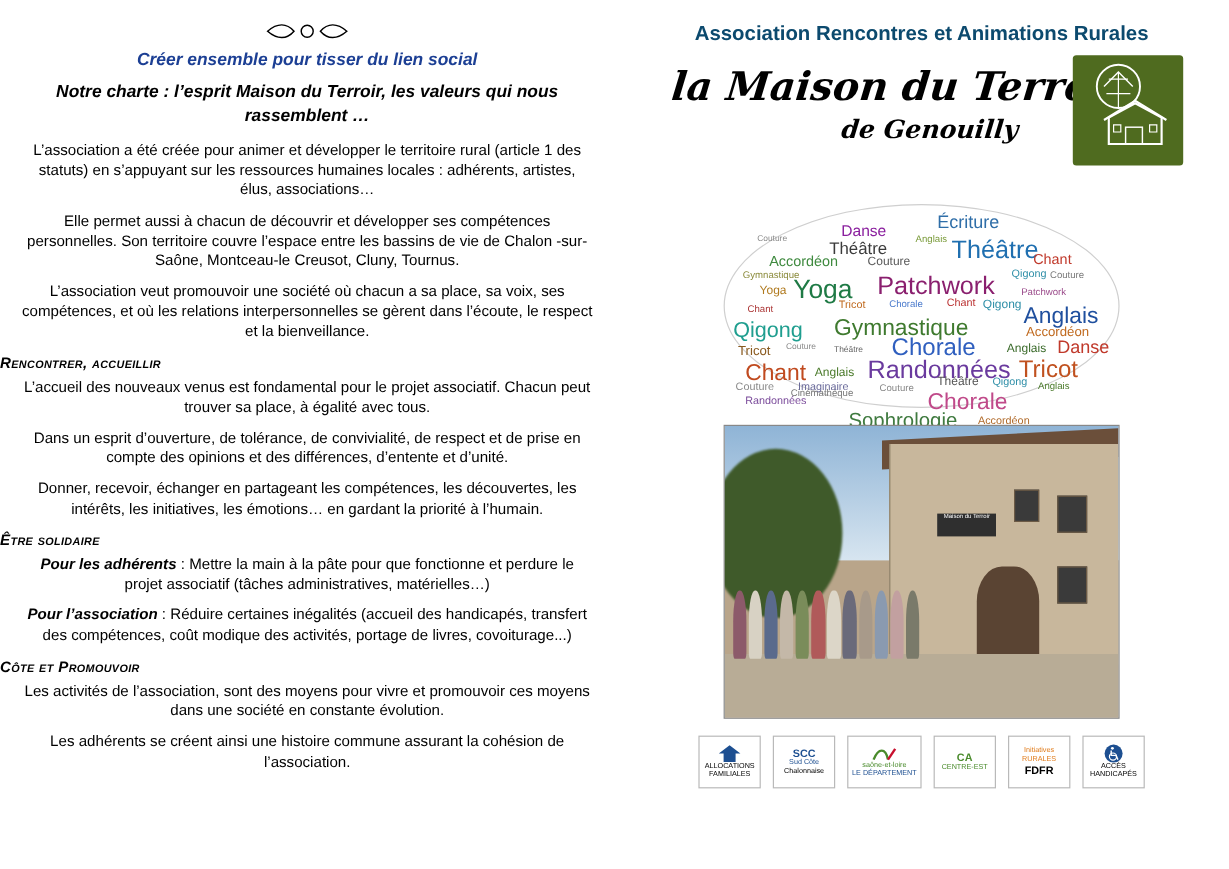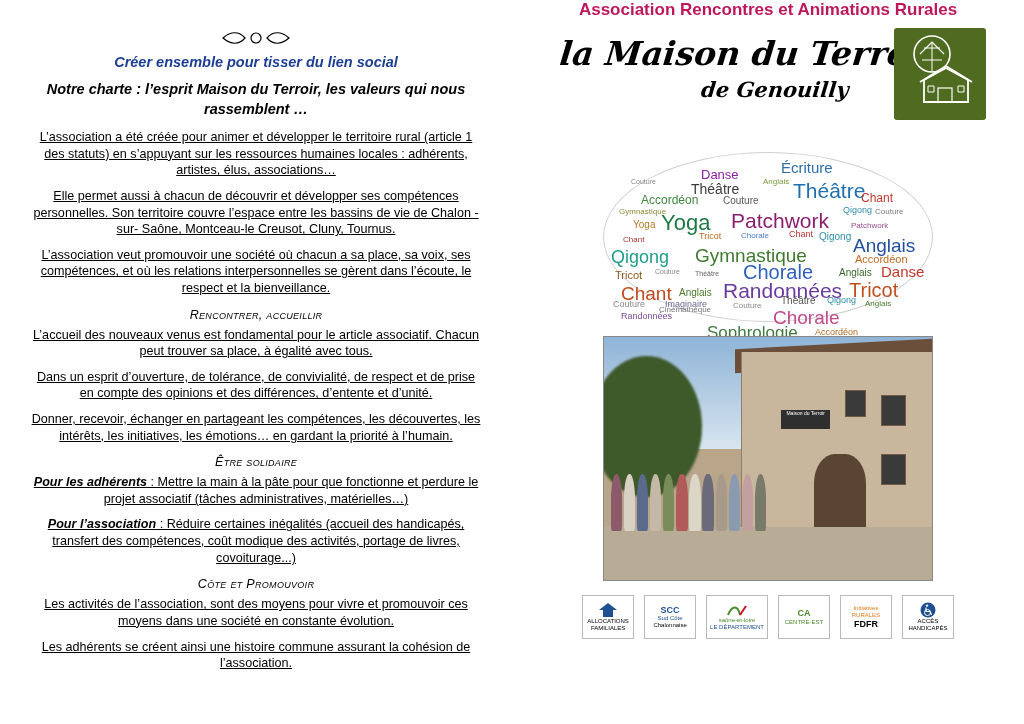--- a/index.html
+++ b/index.html
@@ -20,21 +20,21 @@
     height: 724px;
   }
 
   
   .left-col {
     position: absolute;
     left: 0;
     top: 0;
     width: 512px;
     height: 612px;
-    padding: 12px;
+    padding: 0;
     box-sizing: border-box;
   }
 
   .ornament {
     text-align: center;
     font-family: "DejaVu Sans", sans-serif;
     font-size: 16px;
     letter-spacing: 1px;
     color: #000;
     margin-top: 14px;
@@ -59,27 +59,26 @@
     font-size: 14.5px;
     line-height: 1.35;
     margin: 0 34px 10px 34px;
   }
 
   .para {
     text-align: center;
     font-size: 12.6px;
     line-height: 1.32;
     margin: 0 18px 9px 18px;
-    text-decoration: underline;
   }
 
   .section-head {
-    text-align: center;
-    font-style: italic;
-    font-weight: normal;
+    text-align: left;
+    font-style: italic;
+    font-weight: bold;
     font-size: 12.6px;
     margin: 11px 0 5px 0;
     font-variant: small-caps;
     letter-spacing: .3px;
   }
 
   .para .lead {
     font-weight: bold;
     font-style: italic;
   }
@@ -90,21 +89,22 @@
     left: 512px;
     top: 0;
     width: 512px;
     height: 724px;
   }
 
   .assoc-title {
     text-align: center;
     font-weight: bold;
     font-size: 17px;
-    color: #be185d;
+    margin-top: 18px;
+    color: #0c4a6e;
   }
 
   .logo-row {
     position: relative;
     height: 112px;
     margin-top: 8px;
   }
   .logo-script {
     position: absolute;
     left: 48px;
@@ -266,21 +266,21 @@
 
     <div class="tagline">Créer ensemble pour tisser du lien social</div>
 
     <div class="charte-title">Notre charte : l’esprit Maison du Terroir, les valeurs qui nous rassemblent …</div>
 
     <div class="para">L’association a été créée pour animer et développer le territoire rural (article 1 des statuts) en s’appuyant sur les ressources humaines locales : adhérents, artistes, élus, associations…</div>
     <div class="para">Elle permet aussi à chacun de découvrir et développer ses compétences personnelles. Son territoire couvre l’espace entre les bassins de vie de Chalon -sur- Saône, Montceau-le Creusot, Cluny, Tournus.</div>
     <div class="para">L’association veut promouvoir une société où chacun a sa place, sa voix, ses compétences, et où les relations interpersonnelles se gèrent dans l’écoute, le respect et la bienveillance.</div>
 
     <div class="section-head">Rencontrer, accueillir</div>
-    <div class="para">L’accueil des nouveaux venus est fondamental pour le article associatif. Chacun peut trouver sa place, à égalité avec tous.</div>
+    <div class="para">L’accueil des nouveaux venus est fondamental pour le projet associatif. Chacun peut trouver sa place, à égalité avec tous.</div>
 
     <div class="para">Dans un esprit d’ouverture, de tolérance, de convivialité, de respect et de prise en compte des opinions et des différences, d’entente et d’unité.</div>
 
     <div class="para">Donner, recevoir, échanger en partageant les compétences, les découvertes, les intérêts, les initiatives, les émotions… en gardant la priorité à l’humain.</div>
 
     <div class="section-head">Être solidaire</div>
     <div class="para"><span class="lead">Pour les adhérents</span><span> : Mettre la main à la pâte pour que fonctionne et perdure le projet associatif (tâches administratives, matérielles…)</span></div>
     <div class="para"><span class="lead">Pour l’association</span><span> : Réduire certaines inégalités (accueil des handicapés, transfert des compétences, coût modique des activités, portage de livres, covoiturage...)</span></div>
 
     <div class="section-head">Côte et Promouvoir</div>

